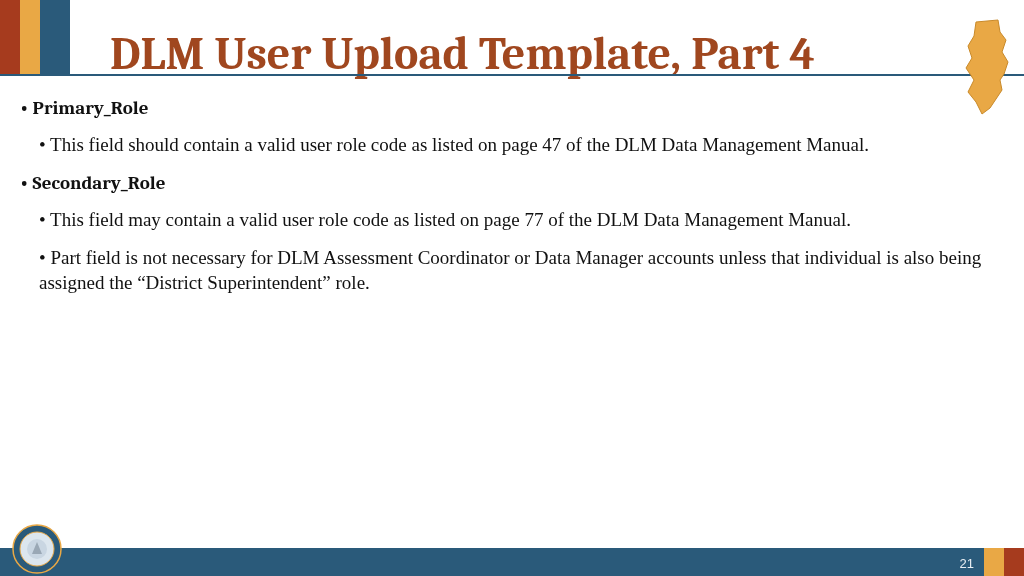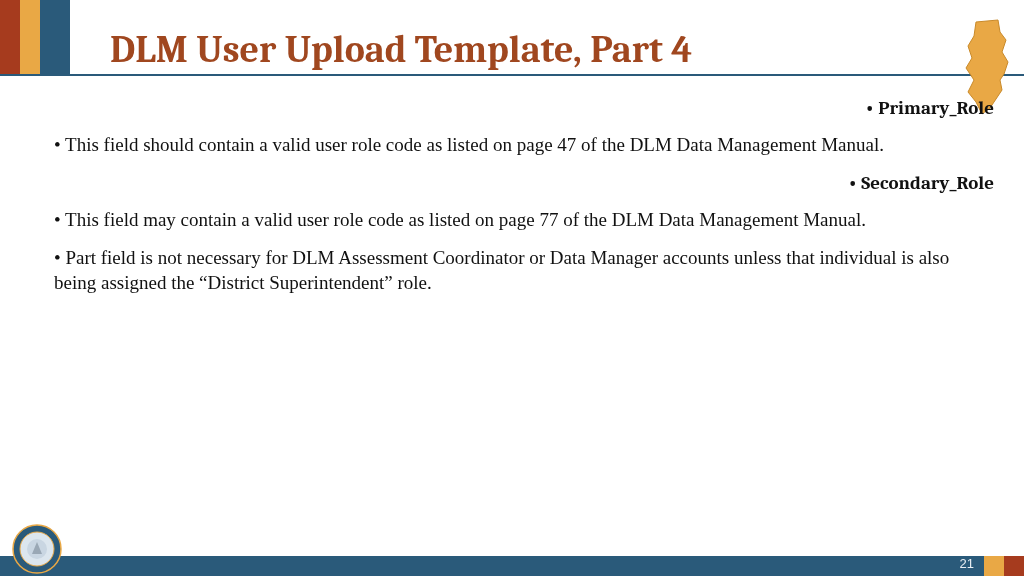--- a/index.html
+++ b/index.html
@@ -10,21 +10,21 @@
   .topbars { position: absolute; top: 0; left: 0; display: flex; height: 74px; }
   .bar { height: 74px; }
   .bar.a { width: 20px; background: #a63b1e; }
   .bar.b { width: 20px; background: #e9a845; }
   .bar.c { width: 30px; background: #2a5a7a; }
 
   .title {
     position: absolute;
     top: 28px;
     left: 110px;
-    font-size: 38px;
+    font-size: 46px;
     font-weight: bold;
     color: #a0471f;
     font-family: Cambria, Georgia, serif;
   }
 
   .hr-line {
     position: absolute;
     top: 74px;
     left: 0;
     right: 0;
@@ -44,30 +44,30 @@
   .content {
     position: absolute;
     top: 96px;
     left: 20px;
     right: 30px;
     color: #111;
     font-size: 19px;
     line-height: 1.35;
   }
   .l1 { margin-bottom: 14px; }
-  .l1-head { font-weight: bold; margin-bottom: 10px; font-family: Cambria, Georgia, serif; text-align: right; }
+  .l1-head { font-weight: bold; margin-bottom: 10px; font-family: Cambria, Georgia, serif; }
   .l1-head::before { content: "• "; font-weight: bold; }
-  .l2 { margin-left: 34px; margin-bottom: 12px; font-family: Georgia, serif; }
+  .l2 { margin-left: 19px; margin-bottom: 12px; font-family: Georgia, serif; }
   .l2::before { content: "• "; }
 
   
   .footer {
     position: absolute;
     left: 0; right: 0; bottom: 0;
-    height: 20px;
+    height: 28px;
     background: #2a5a7a;
   }
   .footer-stripes {
     position: absolute;
     right: 0; top: 0; bottom: 0;
     display: flex;
   }
   .footer-stripes .s1 { width: 20px; background: #e9a845; }
   .footer-stripes .s2 { width: 20px; background: #a63b1e; }
   .page-num {

